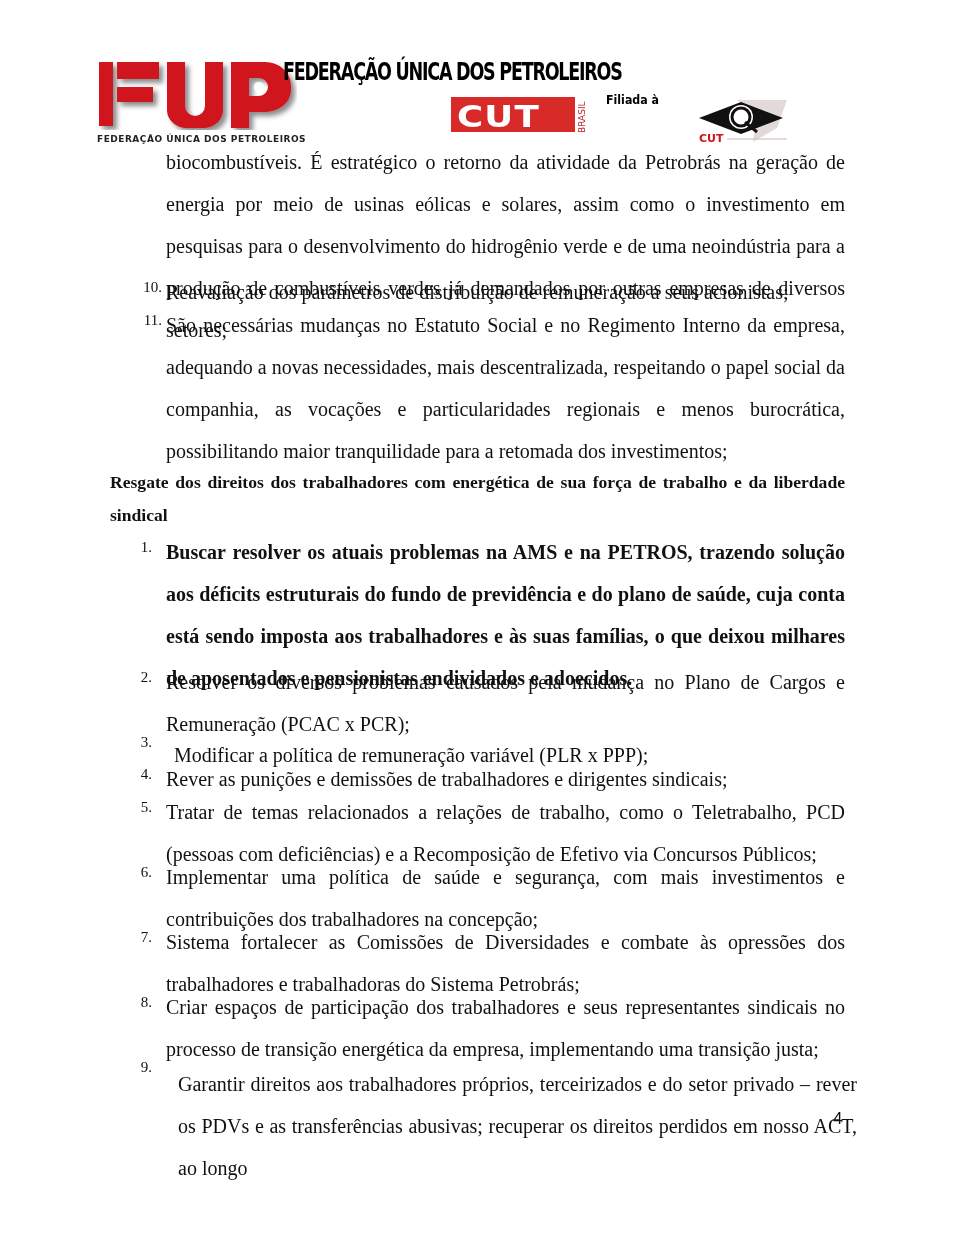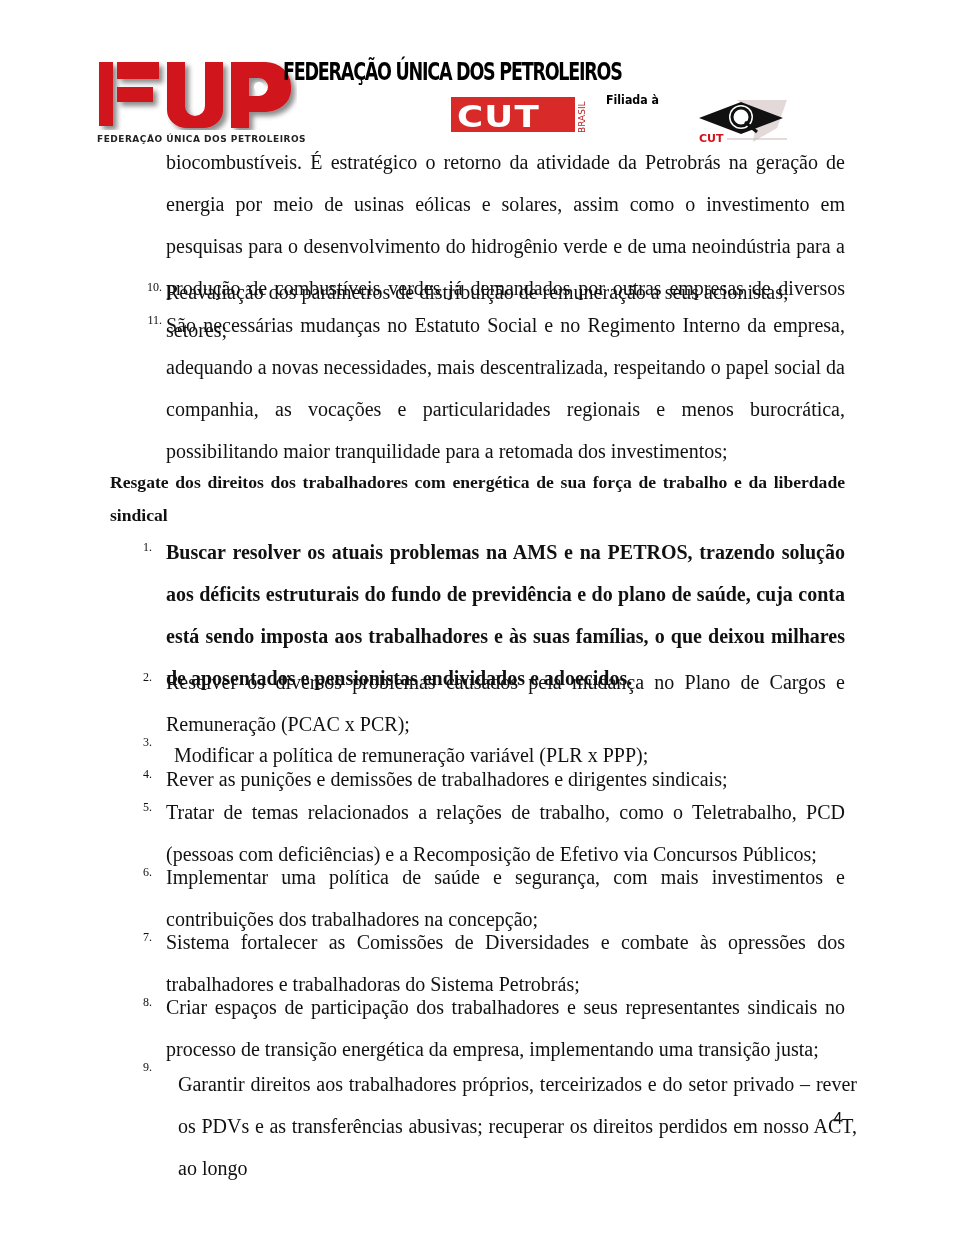--- a/index.html
+++ b/index.html
@@ -23,21 +23,21 @@
               font-size: 31px; color: #fff; letter-spacing: 1px; transform: scaleX(1.15); transform-origin: left top; }
   .cut-brasil { position: absolute; left: 577px; top: 97px; width: 12px; height: 36px; }
   .cut-brasil span { display: block; transform: rotate(-90deg); transform-origin: left top; position: absolute; left: 0; top: 36px;
                      font-family: "DejaVu Sans", sans-serif; font-size: 9px; color: #b22; white-space: nowrap; }
 
   .cutq-logo { position: absolute; left: 697px; top: 98px; width: 92px; height: 46px; }
 
   
   .content { position: absolute; left: 0; top: 0; width: 960px; }
   .para { position: absolute; left: 166px; width: 679px; font-size: 20px; line-height: 42px; text-align: justify; }
-  .num { position: absolute; font-size: 12px; line-height: 32.6px; text-align: right; width: 50px; }
+  .num { position: absolute; font-size: 15px; line-height: 32.6px; text-align: right; width: 50px; }
   .section-title { position: absolute; left: 110px; width: 735px; font-weight: bold; font-size: 17.6px;
                    line-height: 32.6px; text-align: justify; }
   .page-number { position: absolute; left: 833px; top: 1109px; font-family: "Liberation Sans", sans-serif; font-size: 17px; }
 </style>
 </head>
 <body>
 
 <div>
   <div class="fup-logo">
     <svg class="fup-letters" viewBox="0 0 200 70" width="200" height="70">

